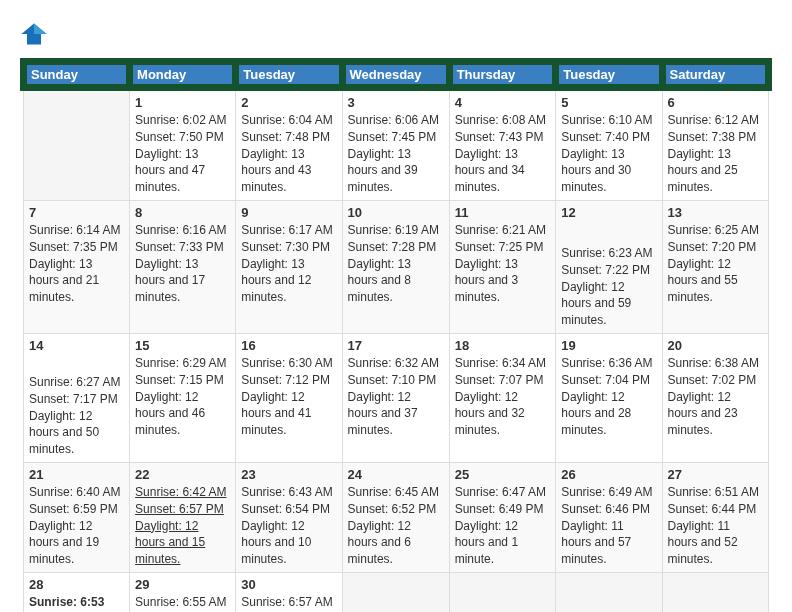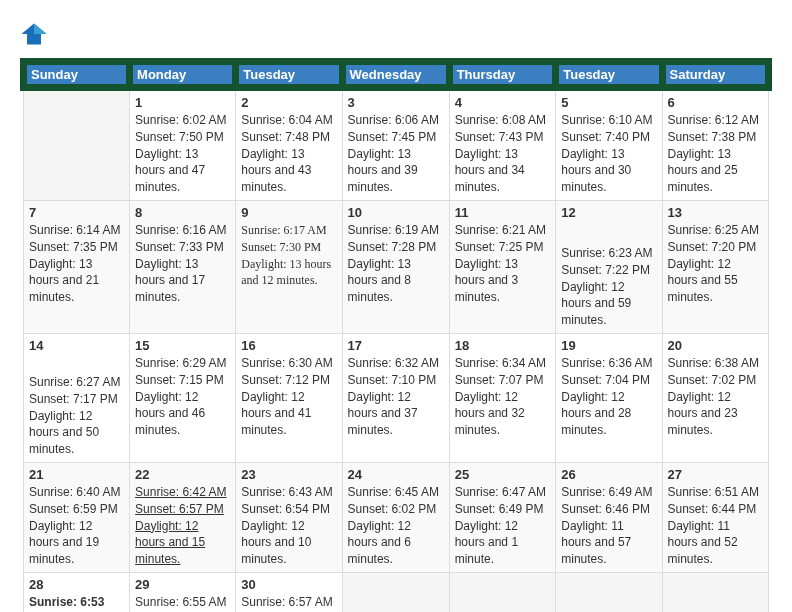--- a/index.html
+++ b/index.html
@@ -167,21 +167,21 @@
 Daylight: 13 hours and 21 minutes.</div>
         </td>
         <td>
           <div class="day-number">8</div>
           <div class="day-info" style="white-space: pre-line;">Sunrise: 6:16 AM
 Sunset: 7:33 PM
 Daylight: 13 hours and 17 minutes.</div>
         </td>
         <td>
           <div class="day-number">9</div>
-          <div class="day-info" style="white-space: pre-line; font-family: Liberation Serif, serif;">Sunrise: 6:17 AM
+          <div class="day-info" style="white-space: pre-line;">Sunrise: 6:17 AM
 Sunset: 7:30 PM
 Daylight: 13 hours and 12 minutes.</div>
         </td>
         <td>
           <div class="day-number">10</div>
           <div class="day-info" style="white-space: pre-line;">Sunrise: 6:19 AM
 Sunset: 7:28 PM
 Daylight: 13 hours and 8 minutes.</div>
         </td>
         <td>
@@ -262,21 +262,21 @@
         </td>
         <td>
           <div class="day-number">23</div>
           <div class="day-info" style="white-space: pre-line;">Sunrise: 6:43 AM
 Sunset: 6:54 PM
 Daylight: 12 hours and 10 minutes.</div>
         </td>
         <td>
           <div class="day-number">24</div>
           <div class="day-info" style="white-space: pre-line;">Sunrise: 6:45 AM
-Sunset: 6:02 PM
+Sunset: 6:52 PM
 Daylight: 12 hours and 6 minutes.</div>
         </td>
         <td>
           <div class="day-number">25</div>
           <div class="day-info" style="white-space: pre-line;">Sunrise: 6:47 AM
 Sunset: 6:49 PM
 Daylight: 12 hours and 1 minute.</div>
         </td>
         <td>
           <div class="day-number">26</div>

